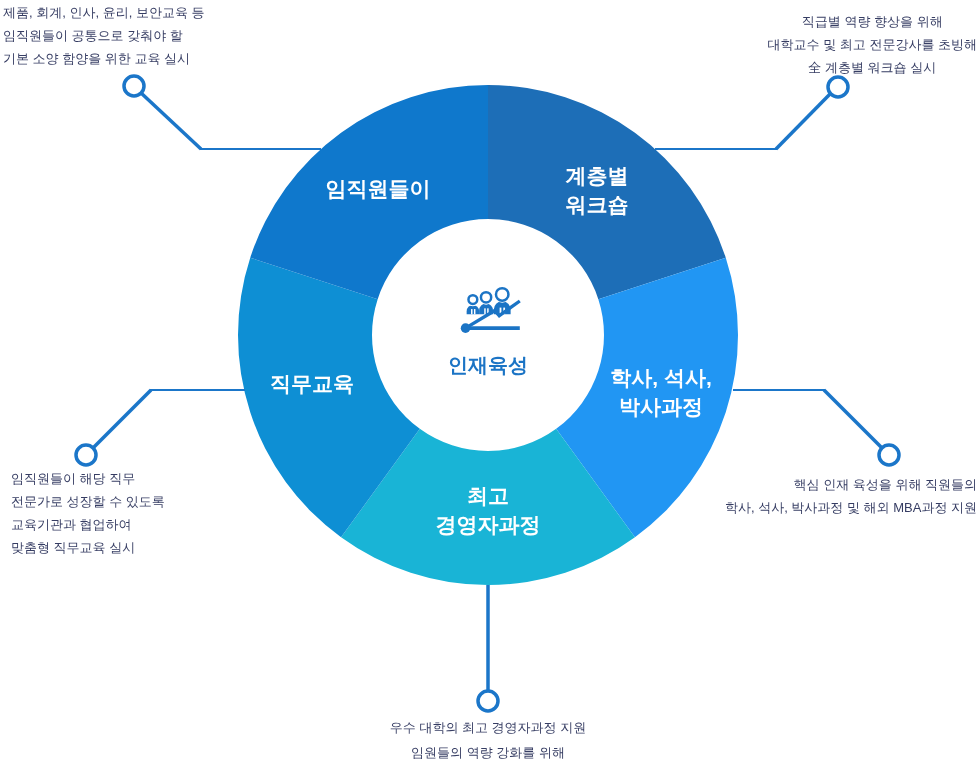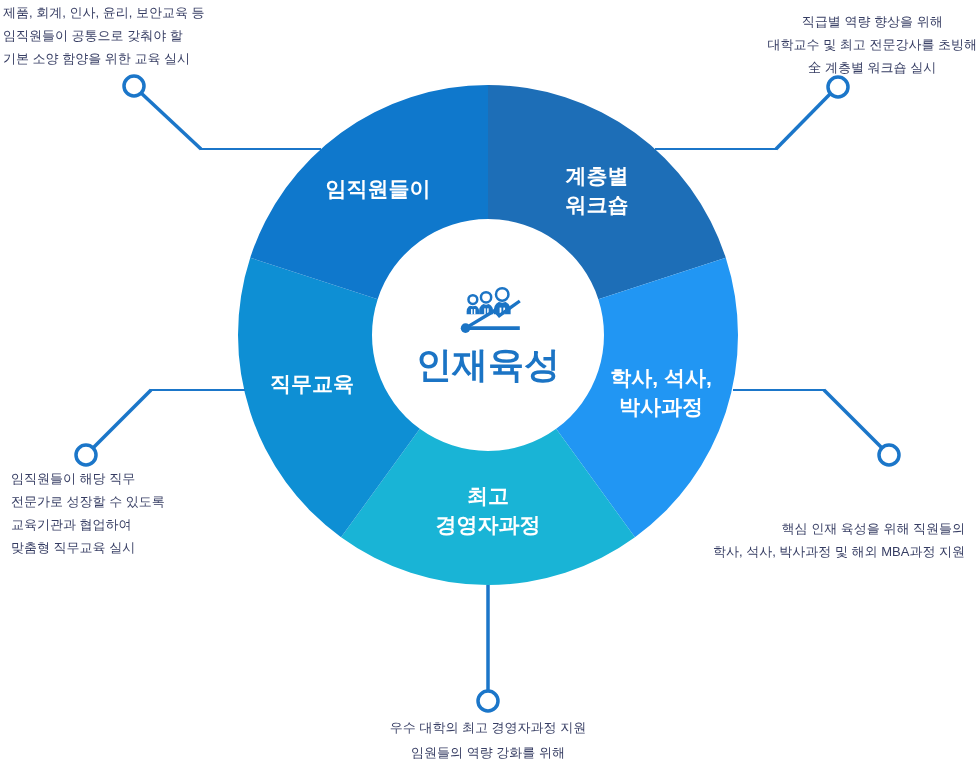--- a/index.html
+++ b/index.html
@@ -23,31 +23,31 @@
     color:var(--label);font-size:21px;font-weight:700;line-height:29px;
     text-align:center;white-space:nowrap;letter-spacing:0px;
   }
   .seg-label span{display:block;}
   .center-icon{position:absolute;left:456px;top:286px;}
   .center-icon .st{stroke:var(--accent);fill:none;}
   .center-icon .fl{fill:var(--accent);}
   .center-icon .hd{fill:#ffffff;stroke:var(--accent);}
   .center-title{
     position:absolute;left:488px;top:365px;transform:translate(-50%,-50%);
-    color:var(--accent);font-size:36px;font-weight:700;white-space:nowrap;
+    color:var(--accent);font-size:20px;font-weight:700;white-space:nowrap;
   }
   .callout-text{
     position:absolute;color:var(--desc);font-size:13px;font-weight:500;
     line-height:23px;white-space:nowrap;
   }
   .callout-text div{white-space:nowrap;}
   .co-top-left{left:3px;top:1px;text-align:left;}
   .co-top-right{right:3px;top:10px;text-align:center;}
   .co-left{left:3px;top:467px;text-align:left;margin-left:8px;}
-  .co-right{right:15px;top:473px;text-align:right;margin-top:44px;}
+  .co-right{right:3px;top:473px;text-align:right;}
   .co-bottom{left:488px;top:715px;transform:translateX(-50%);text-align:center;line-height:25px;}
 </style>
 </head>
 <body>
 
 <div class="stage">
 
   <svg class="diagram-svg" width="980" height="766" viewBox="0 0 980 766">
 
     <g id="donut-slices">

